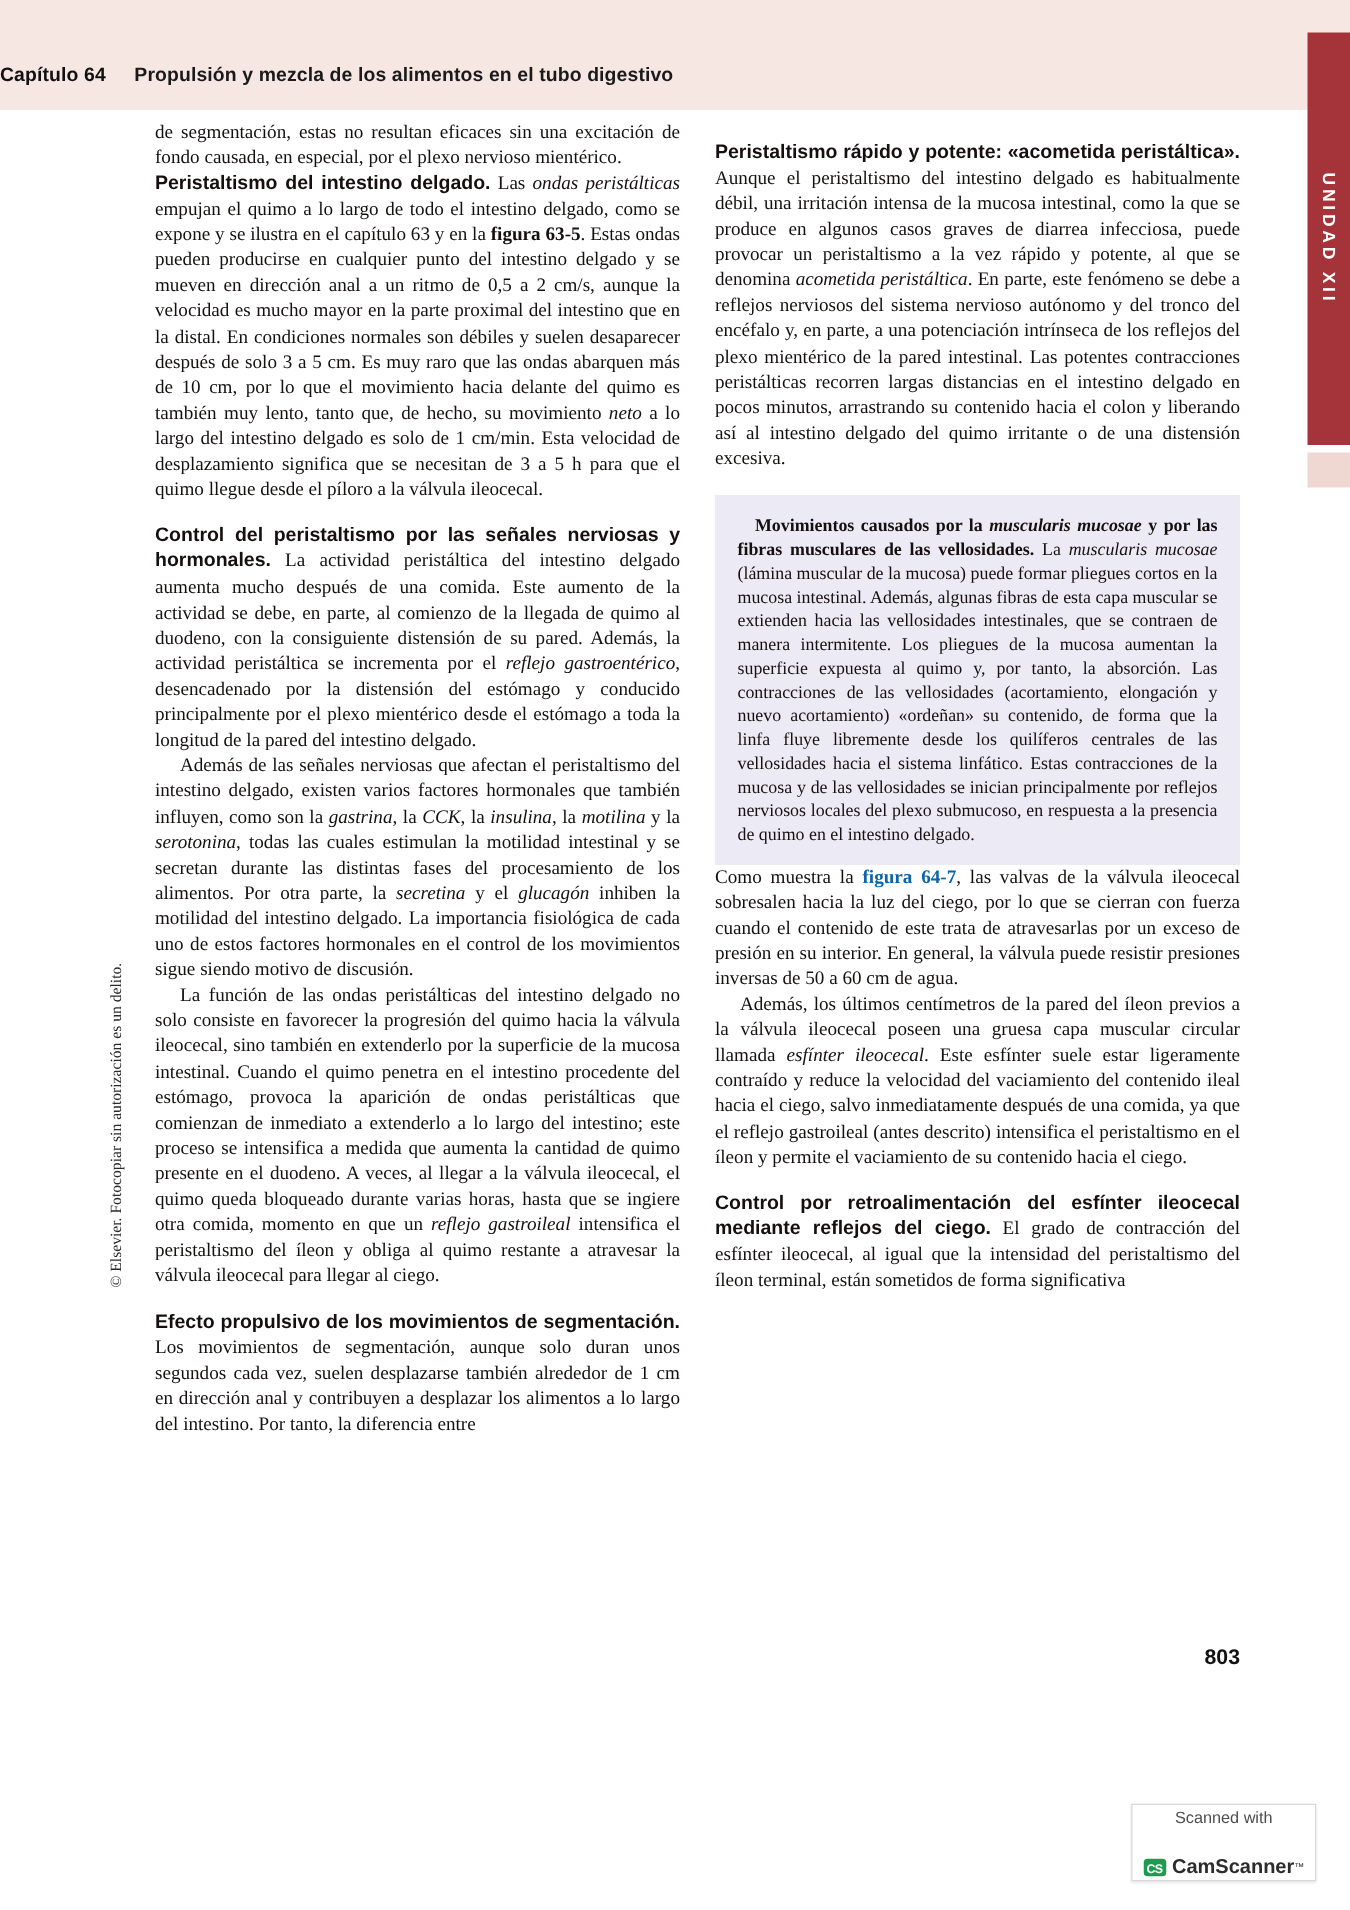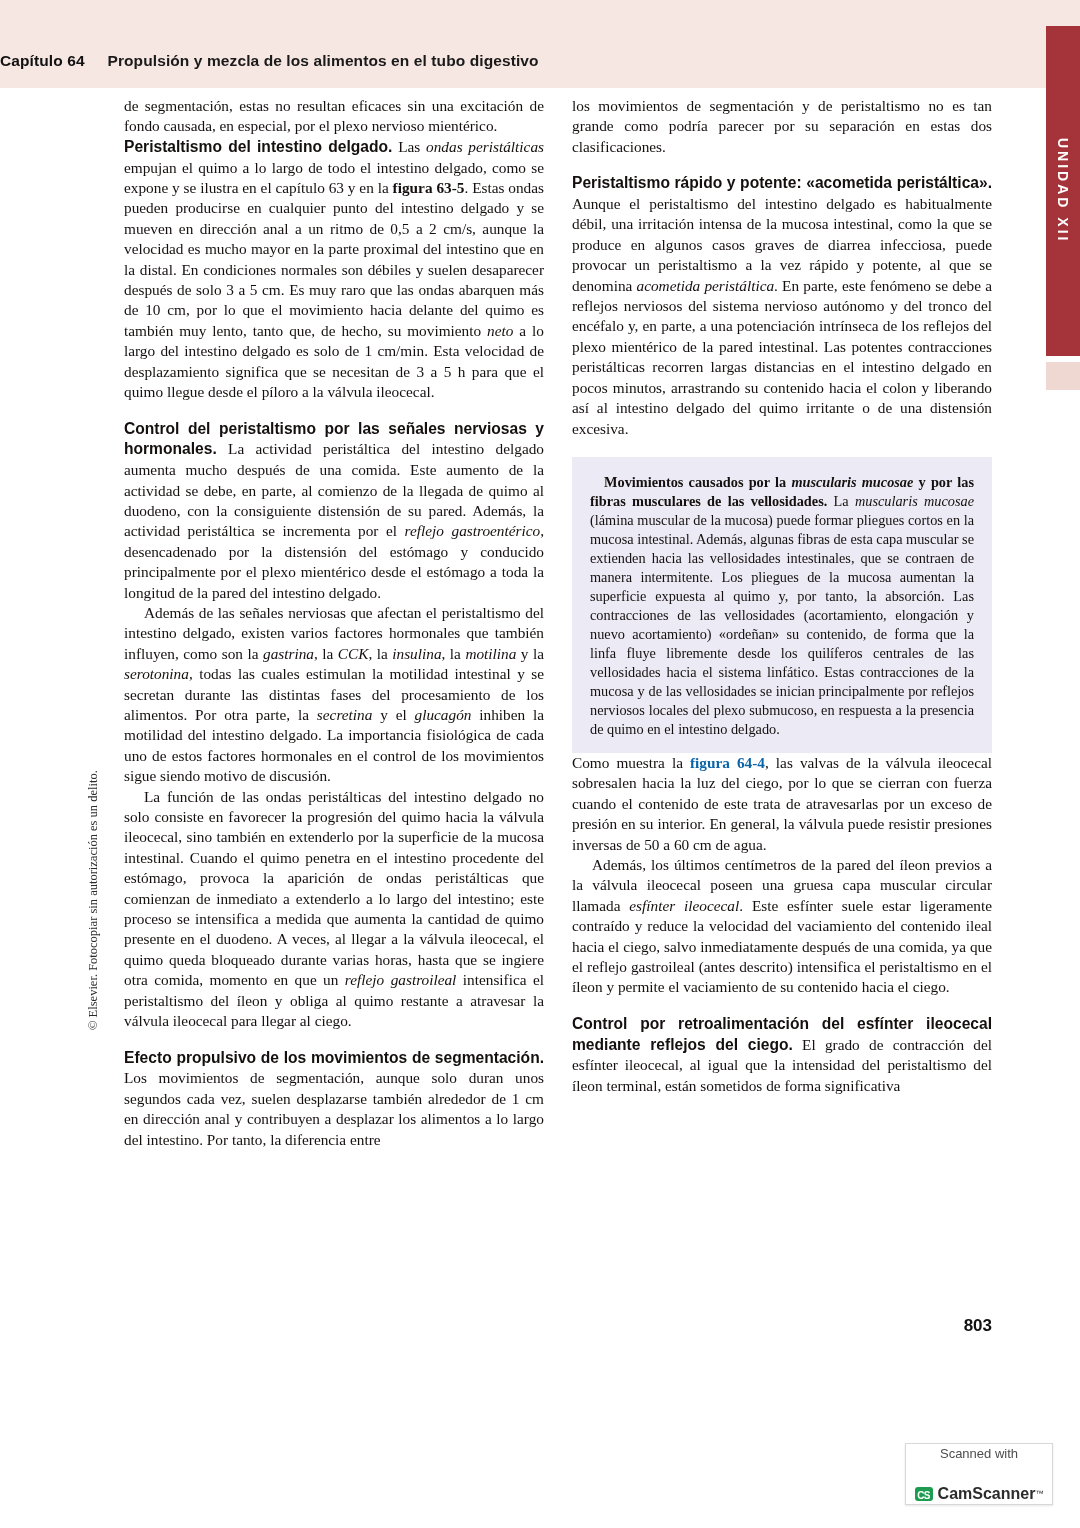--- a/index.html
+++ b/index.html
@@ -209,30 +209,29 @@
 
   <p class="indent"><span>Además de las señales nerviosas que afectan el peristaltismo del intestino delgado, existen varios factores hormonales que también influyen, como son la </span><em>gastrina</em><span>, la </span><em>CCK</em><span>, la </span><em>insulina</em><span>, la </span><em>motilina</em><span> y la </span><em>serotonina</em><span>, todas las cuales estimulan la motilidad intestinal y se secretan durante las distintas fases del procesamiento de los alimentos. Por otra parte, la </span><em>secretina</em><span> y el </span><em>glucagón</em><span> inhiben la motilidad del intestino delgado. La importancia fisiológica de cada uno de estos factores hormonales en el control de los movimientos sigue siendo motivo de discusión.</span></p>
 
   <p class="indent"><span>La función de las ondas peristálticas del intestino delgado no solo consiste en favorecer la progresión del quimo hacia la válvula ileocecal, sino también en extenderlo por la superficie de la mucosa intestinal. Cuando el quimo penetra en el intestino procedente del estómago, provoca la aparición de ondas peristálticas que comienzan de inmediato a extenderlo a lo largo del intestino; este proceso se intensifica a medida que aumenta la cantidad de quimo presente en el duodeno. A veces, al llegar a la válvula ileocecal, el quimo queda bloqueado durante varias horas, hasta que se ingiere otra comida, momento en que un </span><em>reflejo gastroileal</em><span> intensifica el peristaltismo del íleon y obliga al quimo restante a atravesar la válvula ileocecal para llegar al ciego.</span></p>
 
   <p class="space-before" style="margin-top:16px"><span class="runin">Efecto propulsivo de los movimientos de segmentación.</span><span> Los movimientos de segmentación, aunque solo duran unos segundos cada vez, suelen desplazarse también alrededor de 1 cm en dirección anal y contribuyen a desplazar los alimentos a lo largo del intestino. Por tanto, la diferencia entre</span></p>
 </div>
 
 <div class="col col-right">
 
-  <p>los movimientos de segmentación y de peristaltismo no es tan grande como podría parecer por su separación en estas dos clasificaciones.</p>
 
   <p class="space-before" style="margin-top:16px"><span class="runin">Peristaltismo rápido y potente: «acometida peristáltica».</span><span> Aunque el peristaltismo del intestino delgado es habitualmente débil, una irritación intensa de la mucosa intestinal, como la que se produce en algunos casos graves de diarrea infecciosa, puede provocar un peristaltismo a la vez rápido y potente, al que se denomina </span><em>acometida peristáltica</em><span>. En parte, este fenómeno se debe a reflejos nerviosos del sistema nervioso autónomo y del tronco del encéfalo y, en parte, a una potenciación intrínseca de los reflejos del plexo mientérico de la pared intestinal. Las potentes contracciones peristálticas recorren largas distancias en el intestino delgado en pocos minutos, arrastrando su contenido hacia el colon y liberando así al intestino delgado del quimo irritante o de una distensión excesiva.</span></p>
 
   <div class="boxed">
     <p style="text-indent:14px"><span class="btitle">Movimientos causados por la </span><span class="btitle it">muscularis mucosae</span><span class="btitle"> y por las fibras musculares de las vellosidades.</span><span> La </span><em>muscularis mucosae</em><span> (lámina muscular de la mucosa) puede formar pliegues cortos en la mucosa intestinal. Además, algunas fibras de esta capa muscular se extienden hacia las vellosidades intestinales, que se contraen de manera intermitente. Los pliegues de la mucosa aumentan la superficie expuesta al quimo y, por tanto, la absorción. Las contracciones de las vellosidades (acortamiento, elongación y nuevo acortamiento) «ordeñan» su contenido, de forma que la linfa fluye libremente desde los quilíferos centrales de las vellosidades hacia el sistema linfático. Estas contracciones de la mucosa y de las vellosidades se inician principalmente por reflejos nerviosos locales del plexo submucoso, en respuesta a la presencia de quimo en el intestino delgado.</span></p>
   </div>
 
 
-  <p><span>Como muestra la </span><span class="figref">figura 64-4</span><span>, las valvas de la válvula ileocecal sobresalen hacia la luz del ciego, por lo que se cierran con fuerza cuando el contenido de este trata de atravesarlas por un exceso de presión en su interior. En general, la válvula puede resistir presiones inversas de 50 a 60 cm de agua.</span></p>
+  <p><span>Como muestra la </span><span class="figref">figura 64-7</span><span>, las valvas de la válvula ileocecal sobresalen hacia la luz del ciego, por lo que se cierran con fuerza cuando el contenido de este trata de atravesarlas por un exceso de presión en su interior. En general, la válvula puede resistir presiones inversas de 50 a 60 cm de agua.</span></p>
 
   <p class="indent"><span>Además, los últimos centímetros de la pared del íleon previos a la válvula ileocecal poseen una gruesa capa muscular circular llamada </span><em>esfínter ileocecal</em><span>. Este esfínter suele estar ligeramente contraído y reduce la velocidad del vaciamiento del contenido ileal hacia el ciego, salvo inmediatamente después de una comida, ya que el reflejo gastroileal (antes descrito) intensifica el peristaltismo en el íleon y permite el vaciamiento de su contenido hacia el ciego.</span></p>
 
 
   <p class="space-before" style="margin-top:16px"><span class="runin">Control por retroalimentación del esfínter ileocecal mediante reflejos del ciego.</span><span> El grado de contracción del esfínter ileocecal, al igual que la intensidad del peristaltismo del íleon terminal, están sometidos de forma significativa</span></p>
 </div>
 
 <div class="page-no">803</div>
 
 <div class="cam">

